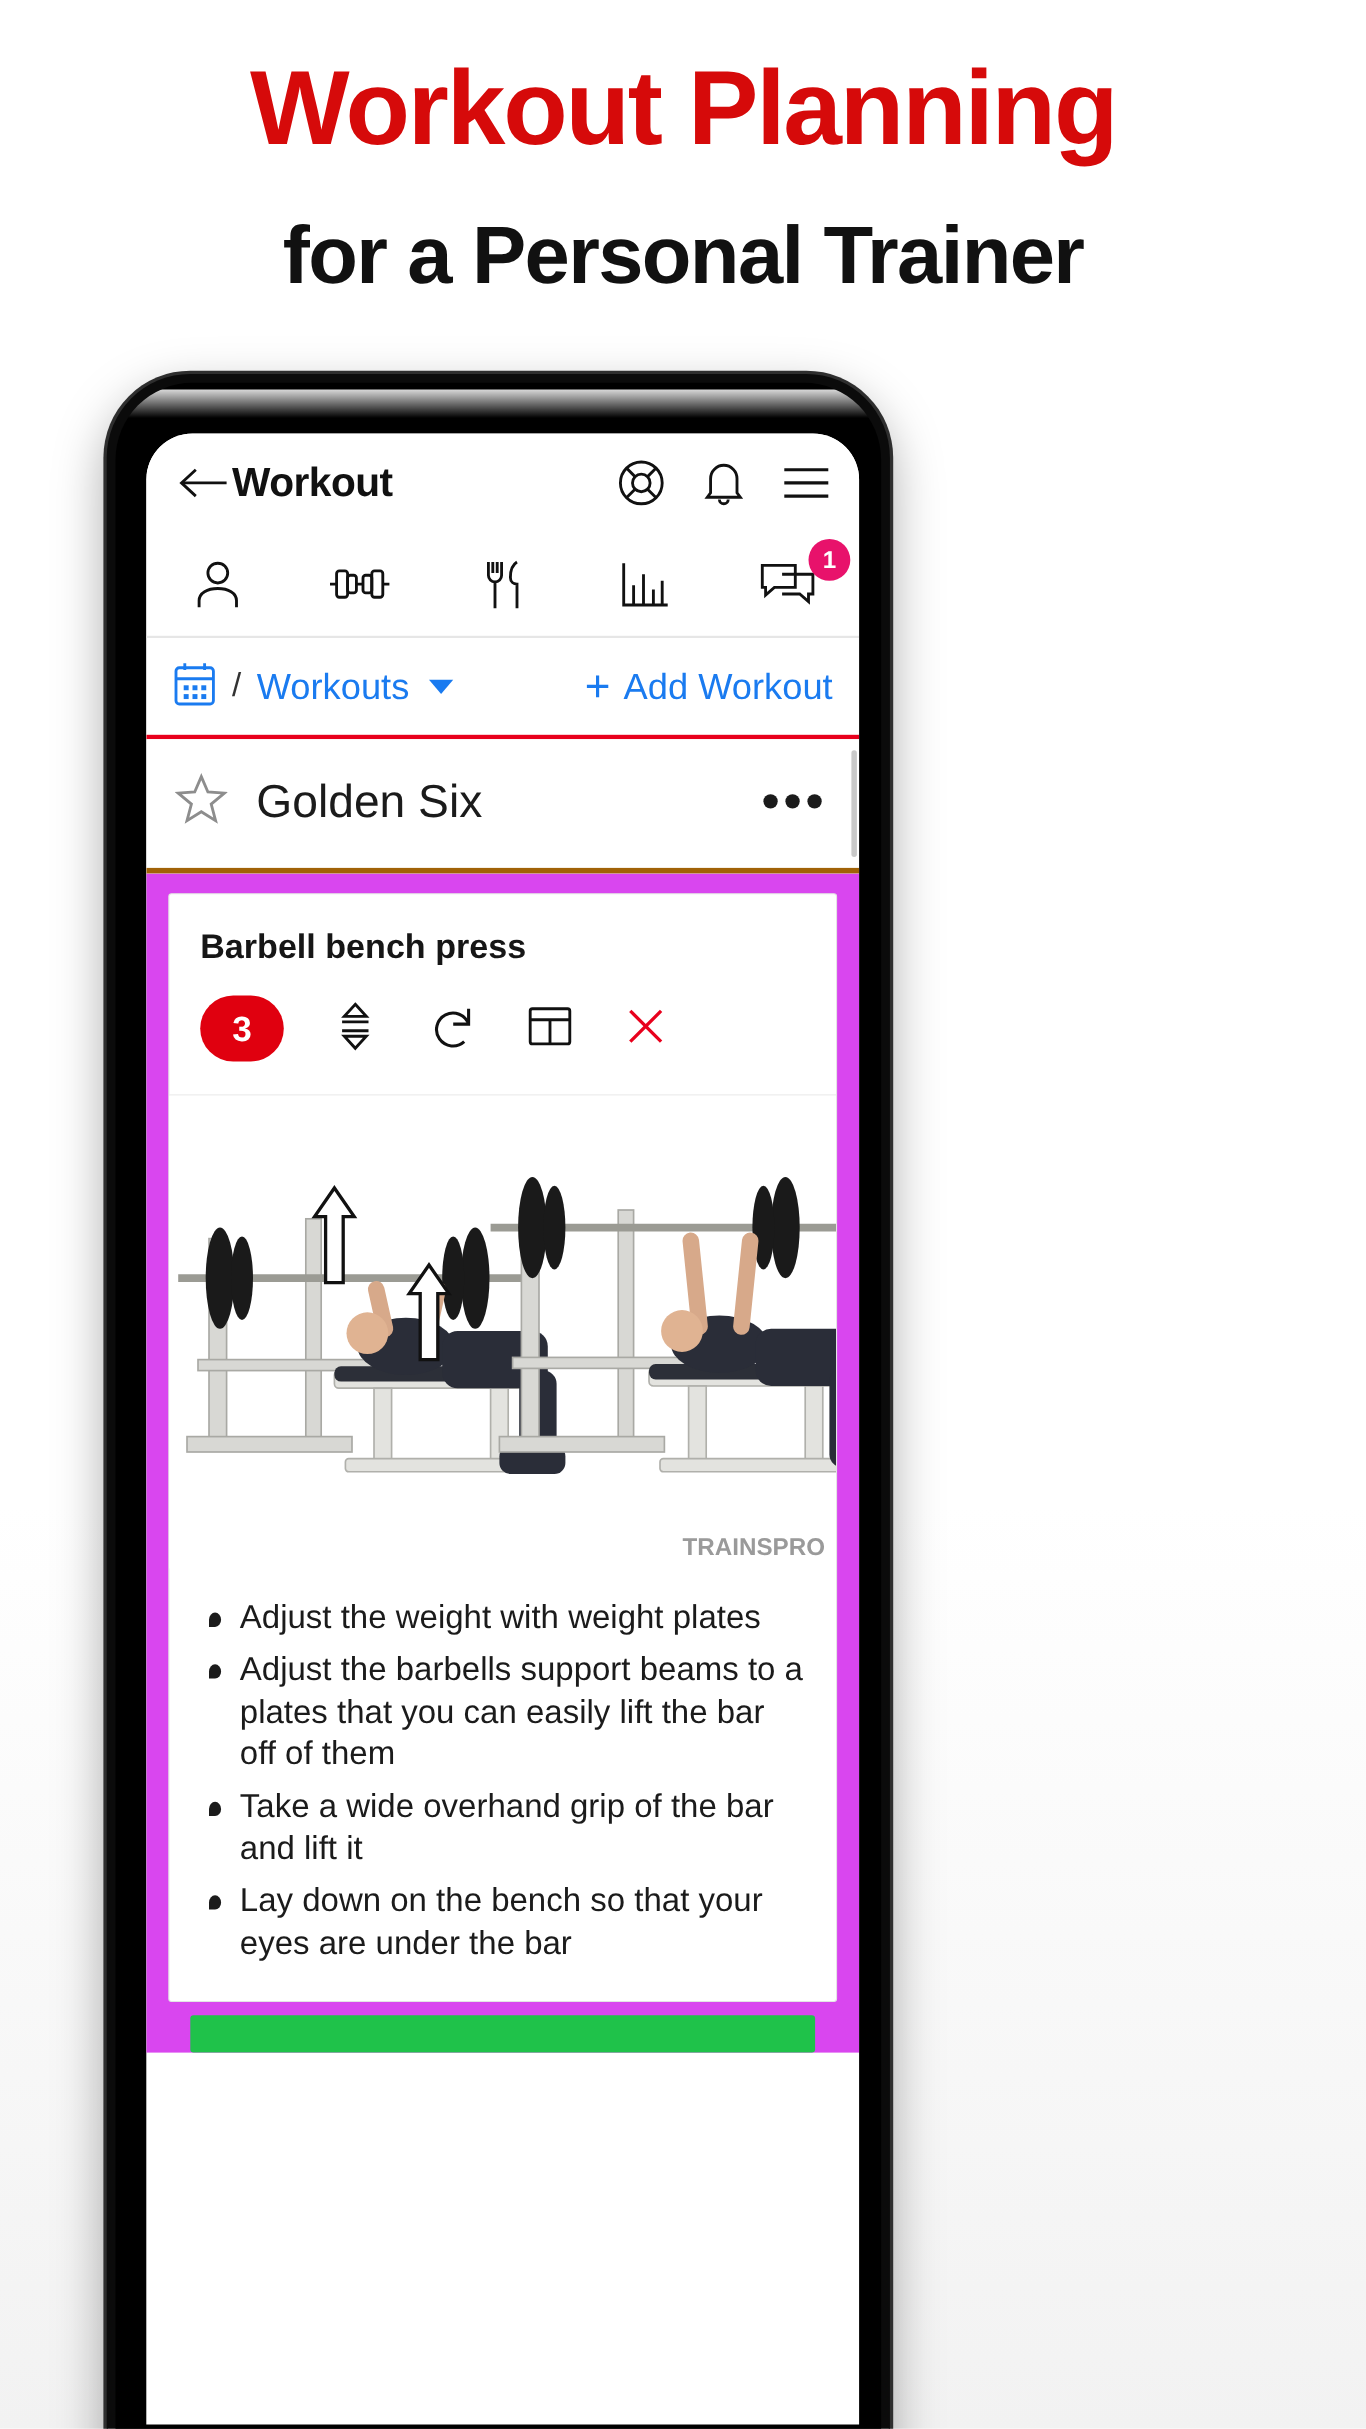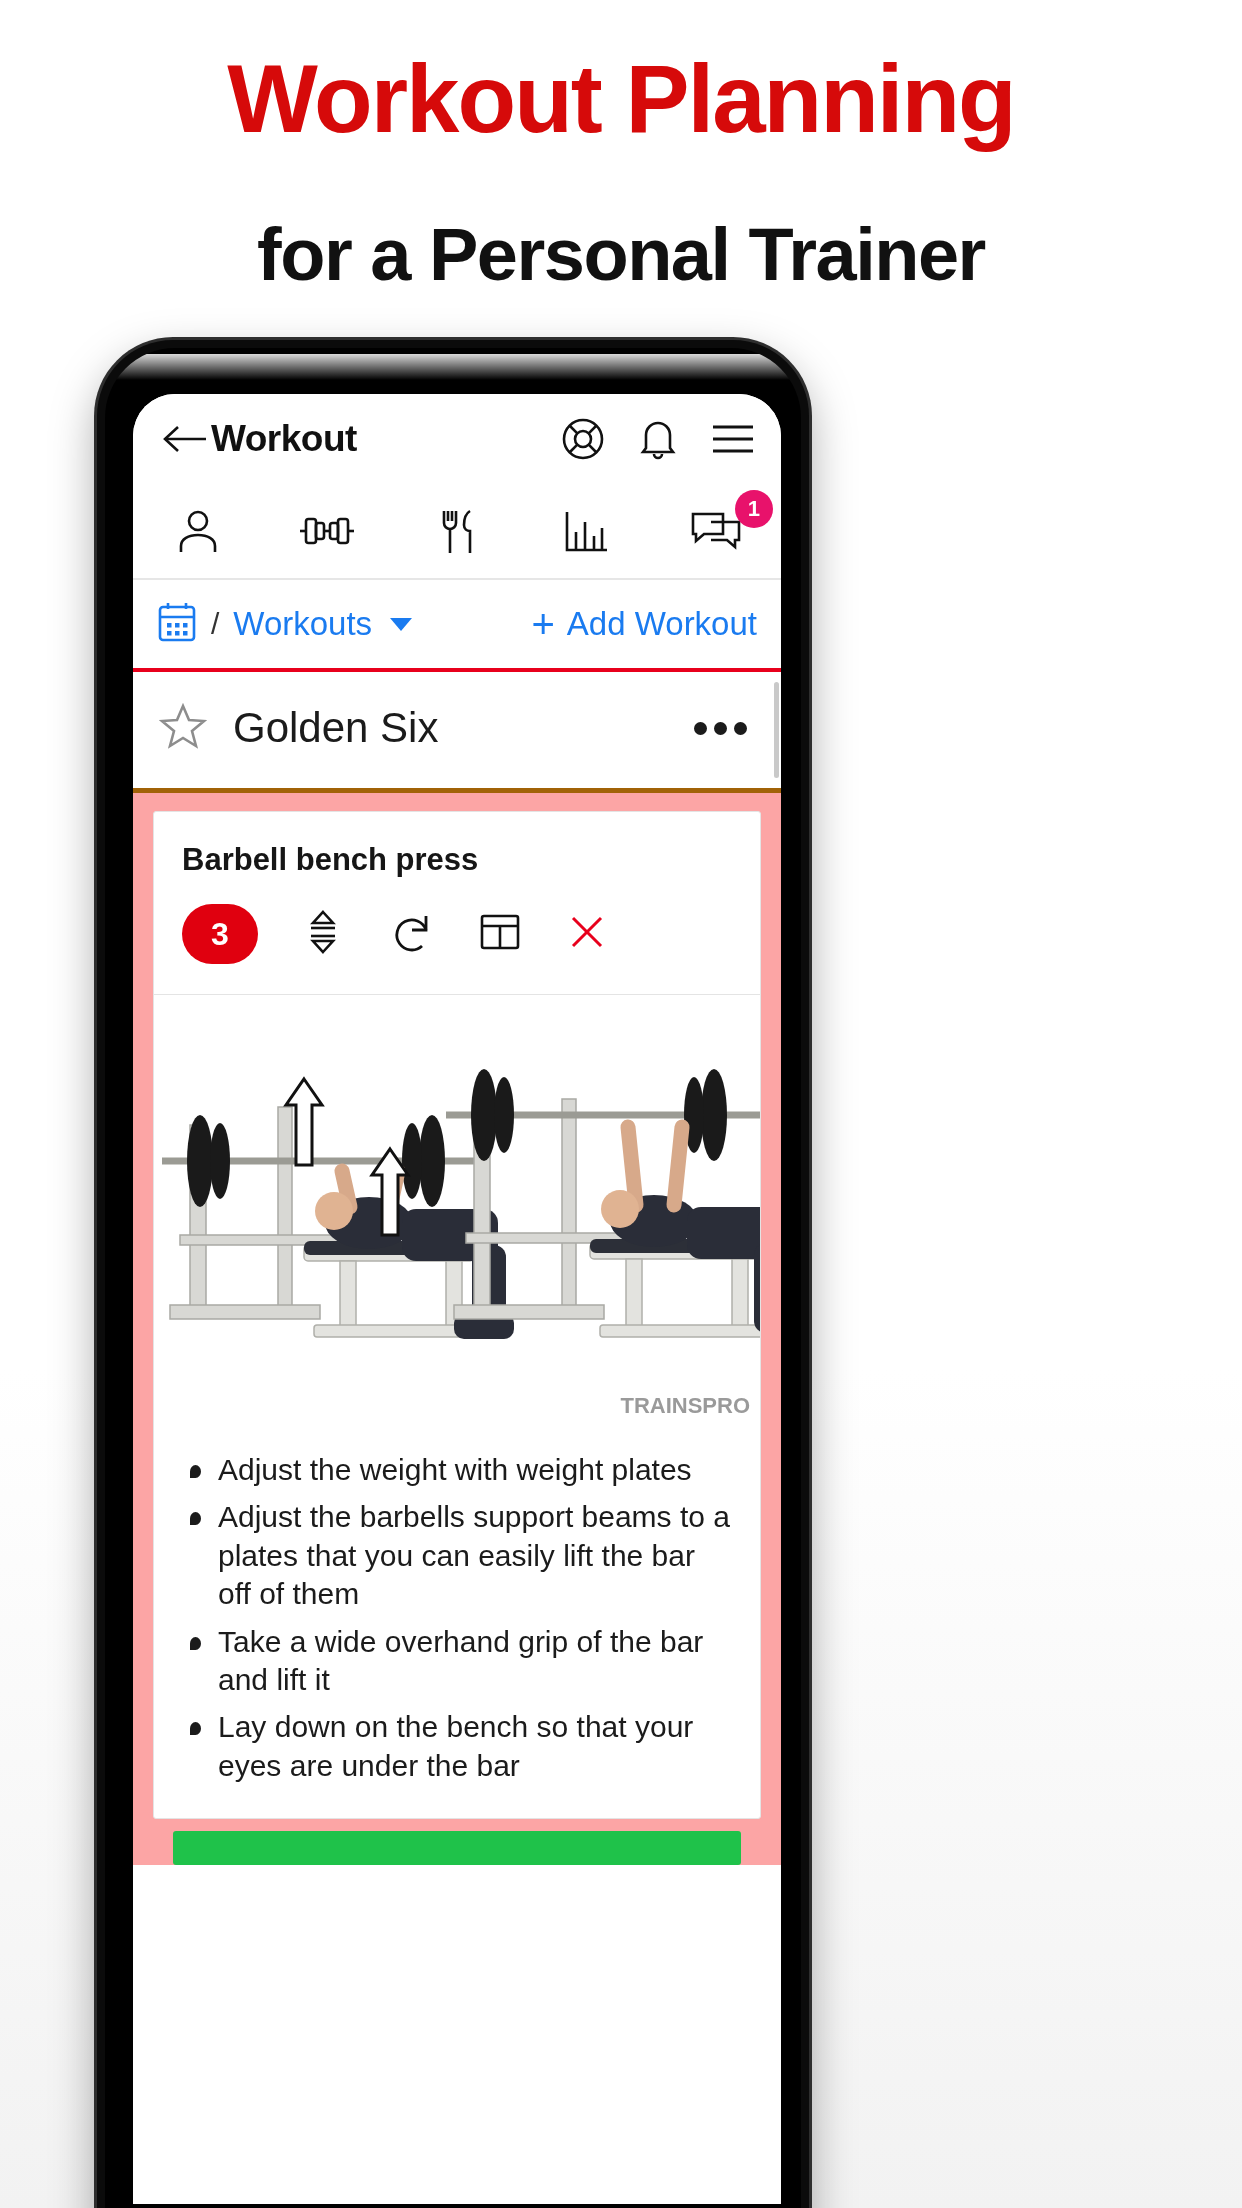--- a/index.html
+++ b/index.html
@@ -19,21 +19,21 @@
   .promo {
     position: absolute; top: 48px; left: 0; width: 1242px;
     text-align: center;
   }
   .promo-line1 {
     font-size: 96px; font-weight: 800; letter-spacing: -2px;
     color: #d60a0a; line-height: 1.06; white-space: nowrap;
   }
   .promo-line2 {
     font-size: 74px; font-weight: 800; letter-spacing: -1.5px;
-    color: #111111; line-height: 1.1; margin-top: 64px; white-space: nowrap;
+    color: #111111; line-height: 1.1; margin-top: 41px; white-space: nowrap;
   }
 
   
   .phone {
     position: absolute; left: 97px; top: 340px;
     width: 712px; height: 1900px;
     border-radius: 76px 76px 0 0;
     background: #0b0b0b;
     box-shadow: 0 0 0 3px #2e2e2e, 0 18px 46px rgba(0,0,0,.35);
     padding: 8px;
@@ -123,21 +123,21 @@
   }
   .workout-name { flex: 1; font-size: 42px; font-weight: 400; color: #1b1b1b; }
   .dots { display: flex; gap: 7px; margin-right: 8px; }
   .dots i { width: 13px; height: 13px; border-radius: 50%; background: #1b1b1b; display: block; }
   .scroll-hint {
     position: absolute; right: 2px; top: 10px; bottom: 10px; width: 5px;
     background: #c9c9c9; border-radius: 3px;
   }
 
   
-  .ex-wrap { background: #fca5a5; padding: 18px 20px 0 20px; }
+  .ex-wrap { background: #d946ef; padding: 18px 20px 0 20px; }
   .ex-card { background: #fff; border: 1px solid #e4e4e4; border-radius: 3px; }
   .ex-title {
     font-size: 31px; font-weight: 700; color: #161616;
     padding: 30px 28px 10px 28px;
   }
   .ex-actions {
     display: flex; align-items: center; gap: 44px;
     padding: 16px 28px 30px 28px;
     border-bottom: 1px solid #e4e4e4;
   }

